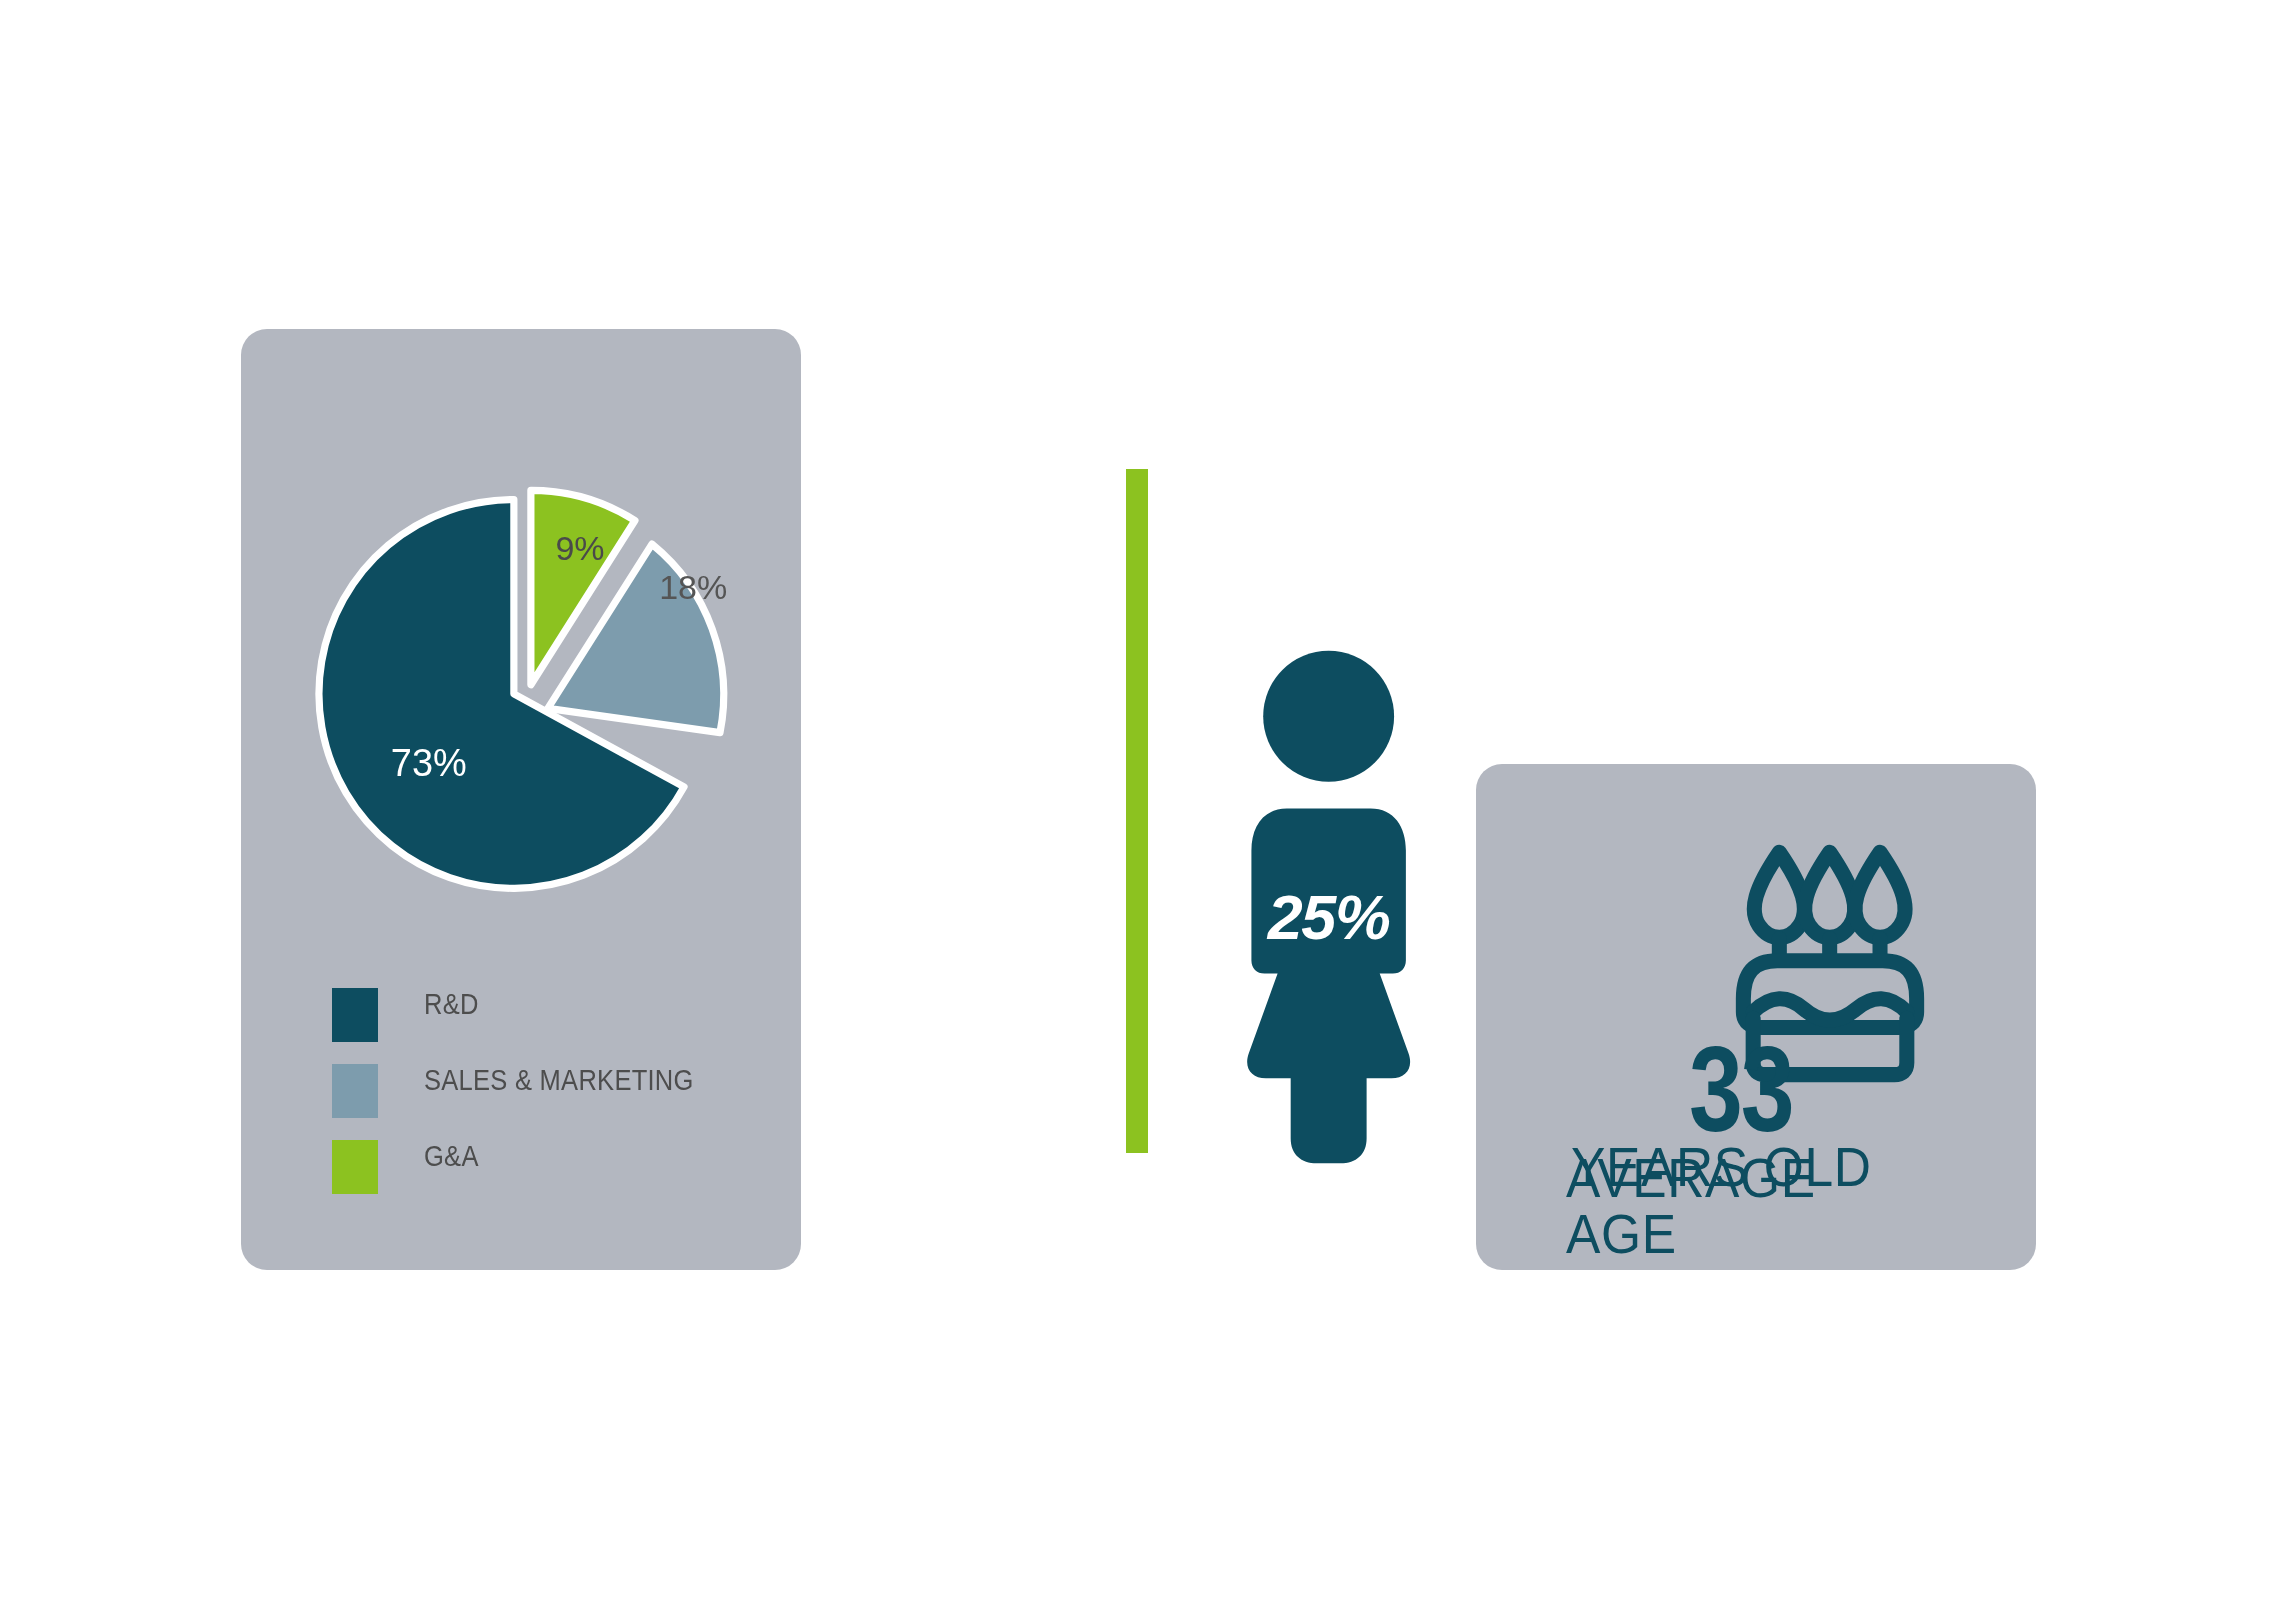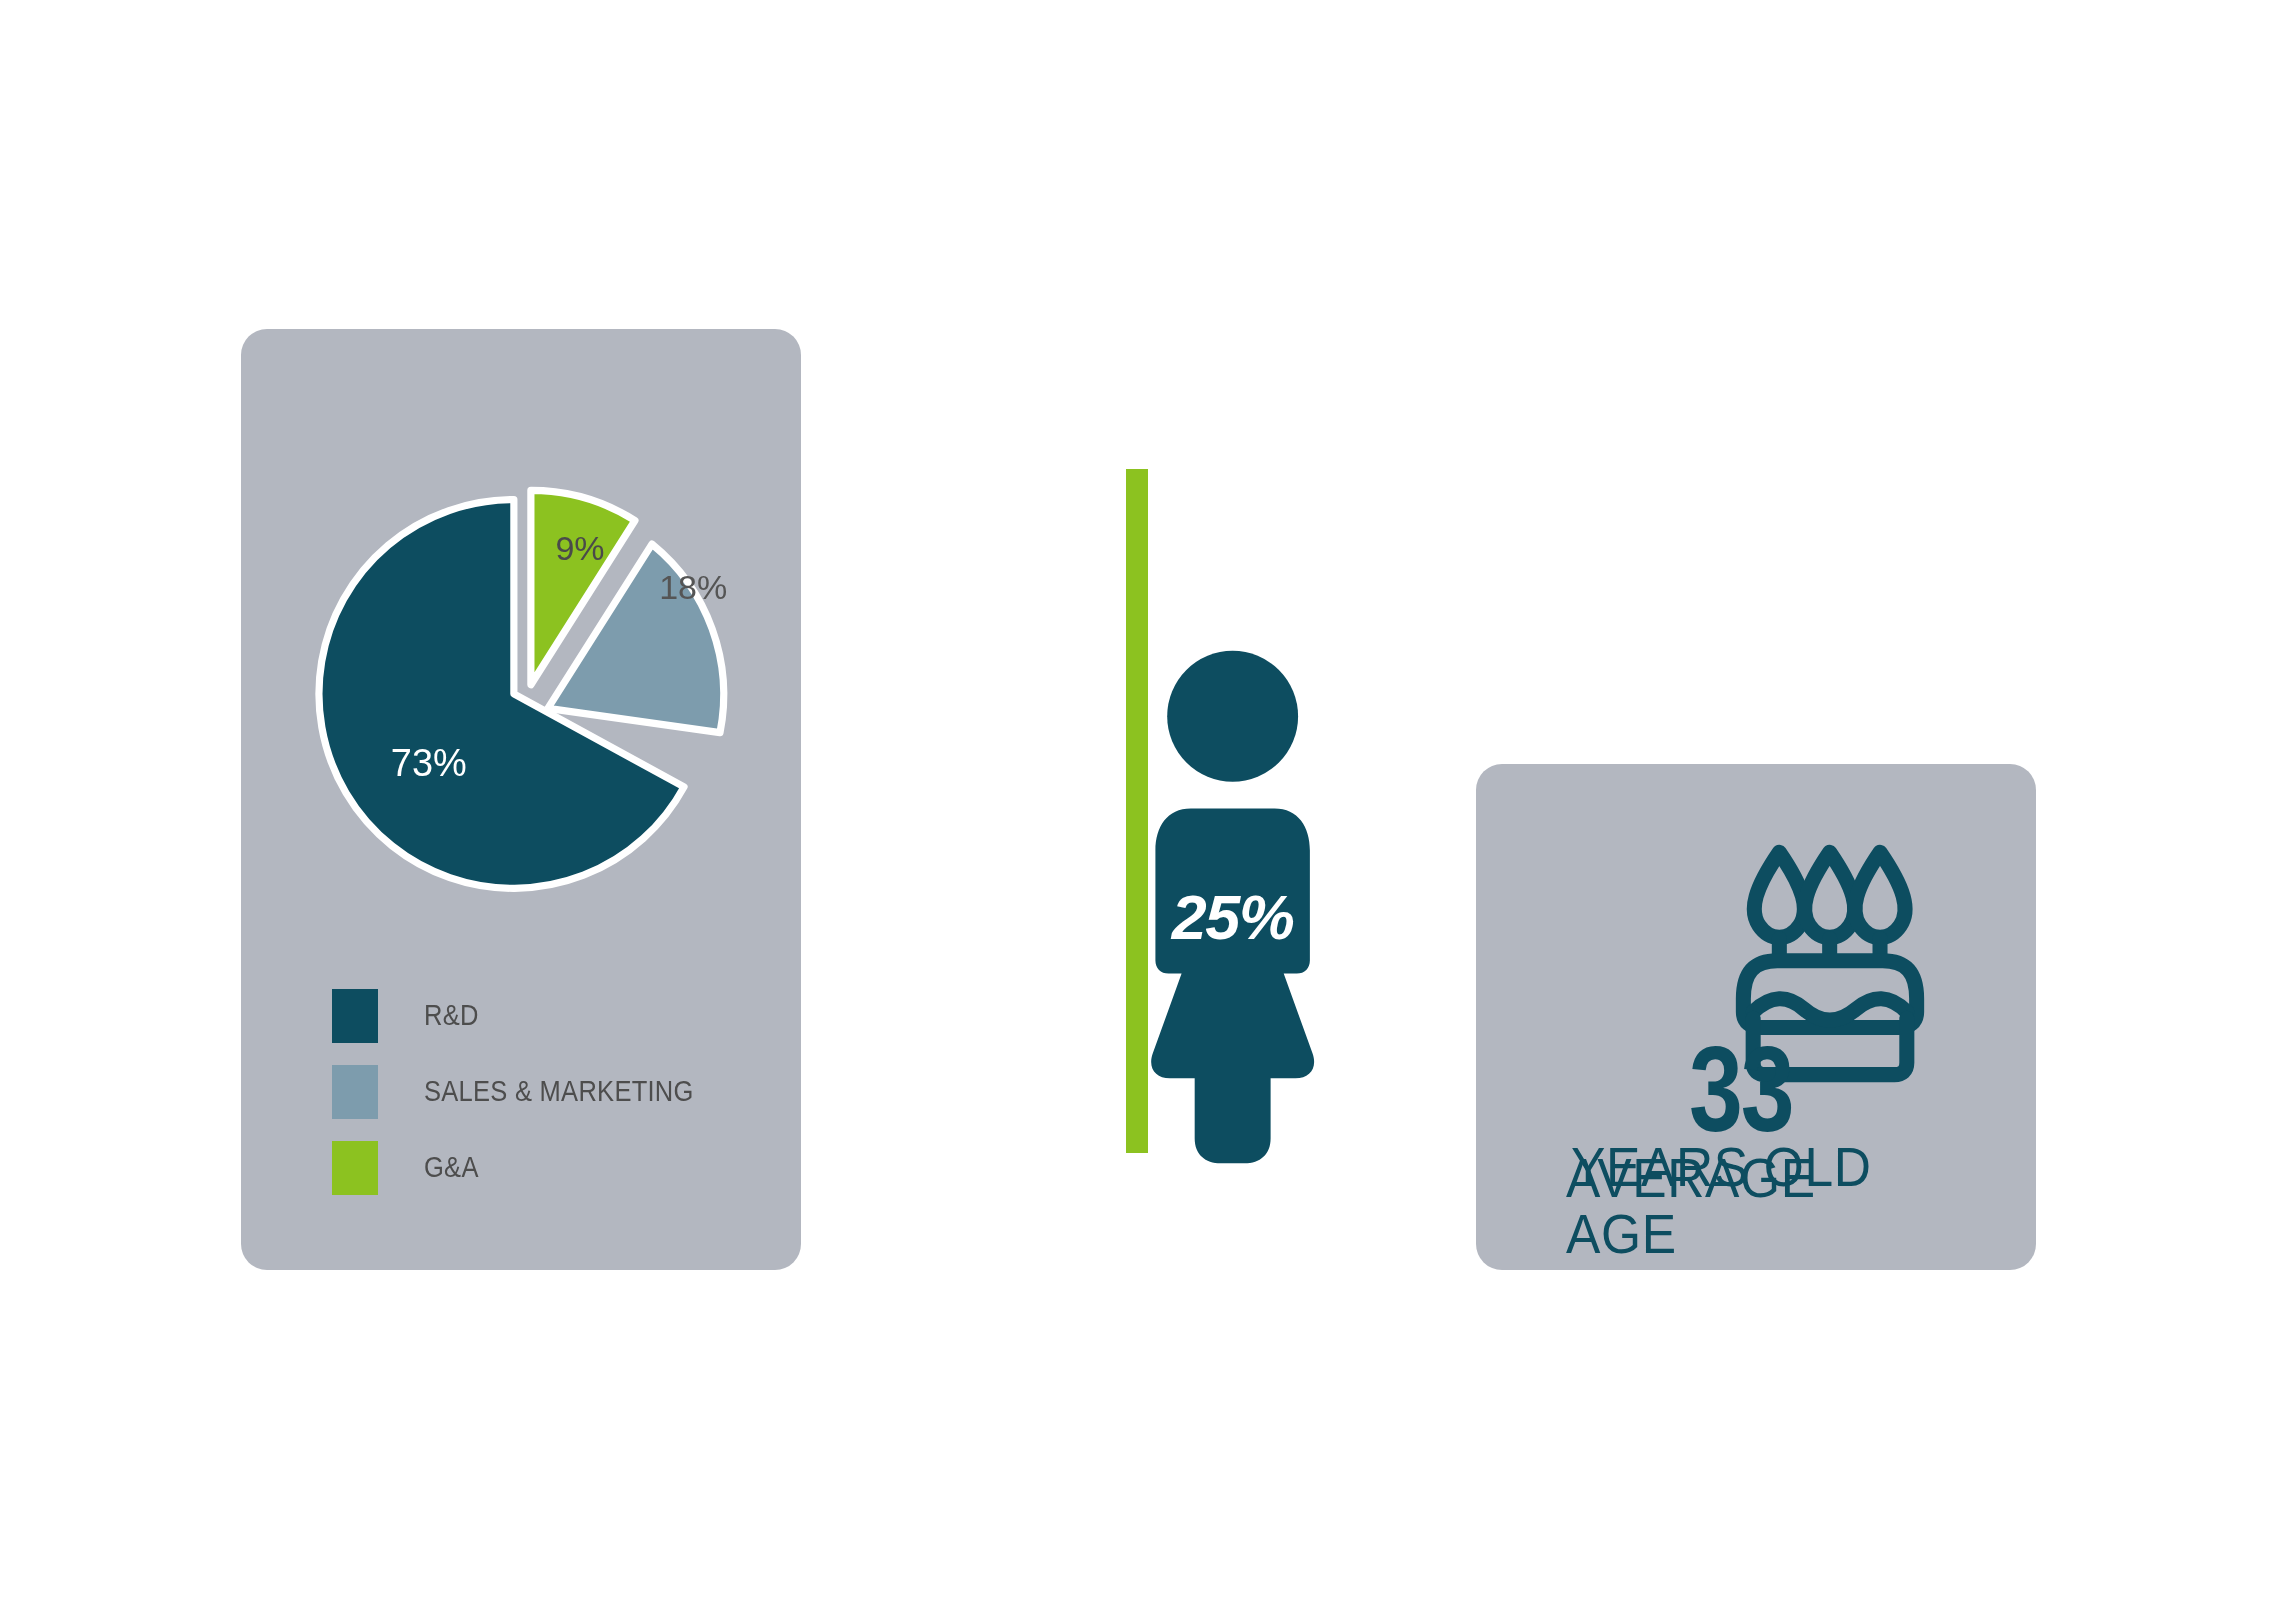--- a/index.html
+++ b/index.html
@@ -29,41 +29,41 @@
     font-family:"Liberation Sans", sans-serif;
     font-weight:400;
   }
   .pie-label-73{fill:#ffffff;font-size:58px;}
   .pie-label-18{fill:#555555;font-size:52px;}
   .pie-label-9{fill:#4a4a4a;font-size:52px;}
 
   
   #legend{position:absolute;left:332px;top:988px;width:419px;}
   .legend-row{
-    display:flex;align-items:center;
+    display:flex;
     height:55px;margin-bottom:21px;
   }
   .legend-swatch{
     width:46px;height:54px;flex:0 0 auto;margin-right:46px;
   }
   .legend-label{
     font-family:"Liberation Sans", sans-serif;
     font-size:29px;
     letter-spacing:0.3px;
     color:#4d4d4d;
     white-space:nowrap;
     transform:scaleX(0.88);
     transform-origin:left center;
   }
 
   
   .person{position:absolute;}
   .person svg{display:block;overflow:visible;}
   #person-male{left:836px;top:523px;width:216px;height:543px;}
-  #person-female{left:1124px;top:641px;width:216px;height:543px;}
+  #person-female{left:1220px;top:641px;width:216px;height:543px;}
 
   .person-pct{
     fill:#ffffff;
     font-family:"Liberation Sans", sans-serif;
     font-weight:700;
     font-size:96px;
     font-style:italic;
     letter-spacing:-2px;
   }
 

